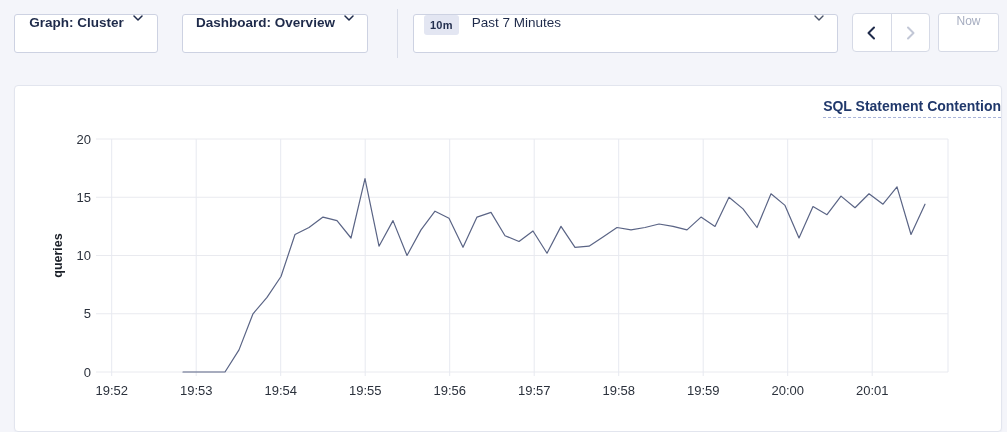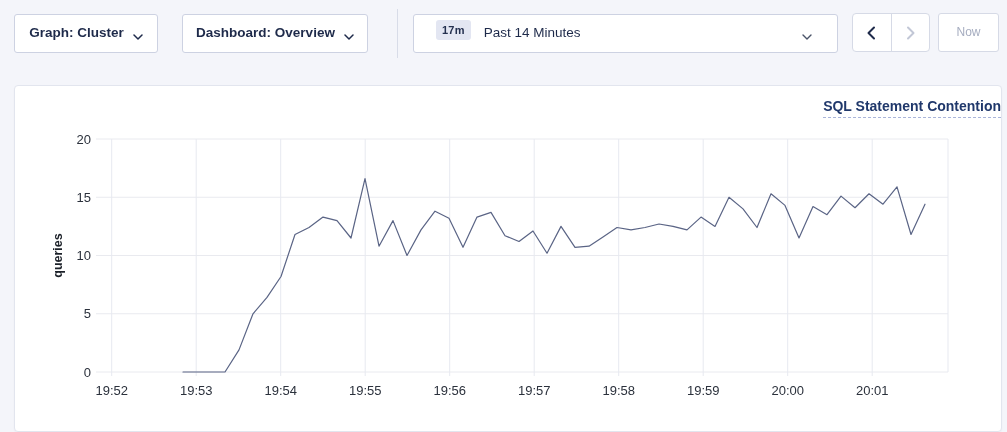--- a/index.html
+++ b/index.html
@@ -7,23 +7,23 @@
     width:1007px;height:432px;overflow:hidden;
     background:#f4f5fa;
     font-family:"Liberation Sans","DejaVu Sans",sans-serif;
     position:relative;
     -webkit-font-smoothing:antialiased;
   }
   .toolbar{position:absolute;left:0;top:0;width:1007px;height:70px;}
   .btn{
     position:absolute;box-sizing:border-box;
     background:#fff;border:1px solid #cdd2e2;border-radius:3px;
-    display:flex;align-items:flex-end;justify-content:center;
+    display:flex;align-items:flex-start;justify-content:center;
     font-size:13.5px;color:#1e2a4a;font-weight:600;cursor:pointer;
-    padding:12px;
+    padding:0;
   }
   .dd-graph{left:14px;top:14px;width:144px;height:39px;gap:9px;}
   .dd-dashboard{left:182px;top:14px;width:186px;height:39px;gap:9px;}
   .vdivider{position:absolute;left:397px;top:9px;width:1px;height:49px;background:#d8dce8;}
   .dd-time{
     left:413px;top:14px;width:425px;height:39px;
     justify-content:flex-start;font-weight:500;
   }
   .badge{
     background:#e3e6f2;color:#24304f;font-size:11px;font-weight:700;
@@ -74,22 +74,22 @@
   <button class="btn dd-dashboard">
     <span>Dashboard: Overview</span>
     <svg class="chev" width="10" height="6" viewBox="0 0 10 6">
         <polyline points="1,1 5,5 9,1" fill="none" stroke="#1e2a4a" stroke-width="1.5" stroke-linecap="round" stroke-linejoin="round"></polyline>
       </svg>
   </button>
 
   <div class="vdivider"></div>
 
   <button class="btn dd-time">
-    <span class="badge">17m</span>
-    <span class="time-label">Past 14 Minutes</span>
+    <span class="badge">10m</span>
+    <span class="time-label">Past 7 Minutes</span>
     <svg class="chev" width="10" height="6" viewBox="0 0 10 6">
         <polyline points="1,1 5,5 9,1" fill="none" stroke="#4a5368" stroke-width="1.4" stroke-linecap="round" stroke-linejoin="round"></polyline>
       </svg>
   </button>
 
   <div class="arrow-group">
     <button class="arrow-btn">
       <svg width="9" height="14" viewBox="0 0 9 14">
           <polyline points="7,1.5 1.5,7 7,12.5" fill="none" stroke="#1e2a4a" stroke-width="2" stroke-linecap="round" stroke-linejoin="round"></polyline>
         </svg>

